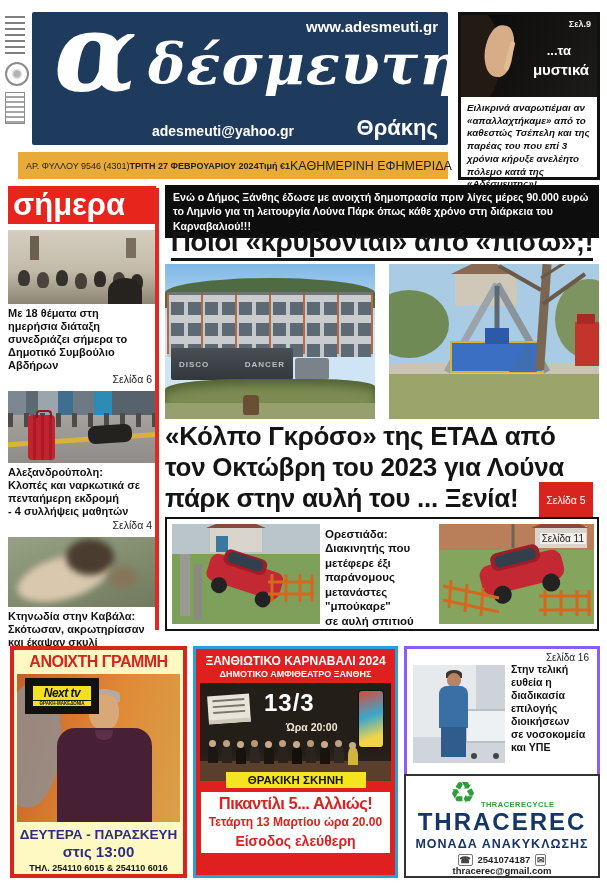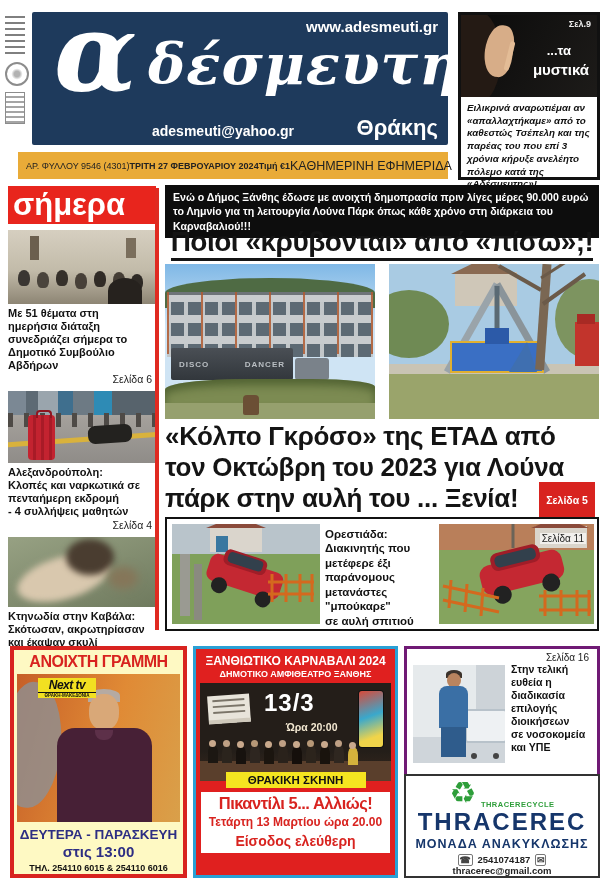--- a/index.html
+++ b/index.html
@@ -107,41 +107,41 @@
      border-radius:2px;display:flex;justify-content:space-between;align-items:center;padding:0 8px;box-sizing:border-box;}
   .xe-trailer span{color:#cfd4d8;font-size:8px;font-weight:bold;letter-spacing:1px;opacity:.85;}
   .xe-cab{position:absolute;left:130px;top:94px;width:34px;height:22px;background:#7a828a;border-radius:3px;}
   .xe-hedge{position:absolute;left:0;bottom:14px;width:100%;height:26px;background:#7c8b52;
      border-radius:40% 30% 0 0;box-shadow:inset 0 6px 8px rgba(40,60,20,.5);}
   .xe-grass{position:absolute;left:0;bottom:0;width:100%;height:16px;background:#96a06e;}
   .xe-stump{position:absolute;left:78px;bottom:4px;width:16px;height:20px;background:#6b4f35;border-radius:4px 4px 2px 2px;}
 
   
   .headline2{left:165px;top:421px;width:434px;font-size:26px;font-weight:bold;line-height:1.18;color:#141414;letter-spacing:-0.3px;}
-  .badge{display:inline-block;background:#d8231f;color:#fff;font-size:10.5px;font-weight:bold;
+  .badge{display:inline-block;background:#d8231f;color:#fff;font-size:10.5px;font-weight:normal;
          padding:12px 7px;vertical-align:middle;margin-left:14px;letter-spacing:0;}
   .orbox{left:165px;top:517px;width:434px;height:114px;border:2px solid #111;box-sizing:border-box;background:#fff;}
   .or-cap{position:absolute;left:158px;top:8px;width:112px;font-size:11.5px;font-weight:bold;line-height:1.26;color:#111;}
   .or-ph{position:absolute;top:5px;height:100px;overflow:hidden;}
   .or-ph-l{left:5px;width:148px;}
   .or-ph-r{left:272px;width:155px;}
   .or-page{position:absolute;top:9px;right:8px;font-size:10px;color:#222;background:rgba(255,255,255,.65);padding:0 2px;}
 
   
   .openline{left:10px;top:646px;width:177px;height:232px;border:4px solid #d8231f;box-sizing:border-box;background:#fef9c3;}
   .ol-title{color:#d8231f;font-weight:bold;font-size:16px;text-align:center;margin-top:3px;letter-spacing:-0.5px;}
   .ol-photo{position:relative;width:163px;height:148px;margin:3px auto 0;
      background:linear-gradient(105deg,#c65f28,#e08a35 55%,#d9a04a);overflow:hidden;}
   .ol-blob{position:absolute;left:-14px;top:8px;width:58px;height:126px;background:#8d9094;opacity:.8;
      border-radius:45% 55% 50% 50%;transform:rotate(6deg);}
   .ol-head{position:absolute;left:72px;top:20px;width:30px;height:36px;background:#d9a878;border-radius:45%;}
   .ol-hair{position:absolute;left:71px;top:15px;width:32px;height:13px;background:#b5aaa2;border-radius:50% 50% 0 0;}
   .ol-torso{position:absolute;left:40px;top:54px;width:95px;height:94px;background:#472036;border-radius:18px 18px 0 0;}
   .ol-collar{position:absolute;left:78px;top:56px;width:18px;height:10px;background:#5d3049;border-radius:0 0 8px 8px;}
-  .nexttv{position:absolute;left:21px;top:4px;width:58px;background:#111;padding:0;border-radius:11px;}
+  .nexttv{position:absolute;left:8px;top:4px;width:58px;background:#111;padding:8px;}
   .nexttv .nt-main{display:block;background:#f2e021;color:#111;font-weight:bold;font-size:12px;
       text-align:center;font-style:italic;letter-spacing:-0.5px;}
   .nexttv .nt-sub{display:block;background:#f2e021;color:#111;font-size:4.5px;text-align:center;
       border-top:1px solid #111;font-weight:bold;}
   .ol-days{color:#2d2e83;font-weight:bold;font-size:13.5px;text-align:center;margin-top:5px;}
   .ol-time{color:#2d2e83;font-weight:bold;font-size:15px;text-align:center;margin-top:1px;}
   .ol-phones{color:#111;font-weight:bold;font-size:9px;text-align:center;margin-top:3px;}
 
   .carnival{left:193px;top:646px;width:205px;height:232px;border:3px solid #2aa0d5;box-sizing:border-box;
             background:#e0201f;}
@@ -162,21 +162,21 @@
   .cv-time{position:absolute;left:86px;top:38px;color:#f4e9d2;font-weight:bold;font-size:10.5px;}
   .cv-poster{position:absolute;right:8px;top:8px;width:24px;height:56px;border-radius:3px;
      background:linear-gradient(160deg,#d84a3a,#3aa8cc 45%,#f0d44a 80%);box-shadow:0 0 0 1px #111;}
   .cv-band{width:140px;margin:-9px auto 0;position:relative;background:#f5e520;color:#111;
      font-weight:bold;font-size:11.5px;text-align:center;padding:2px 0;}
   .cv-panel{background:#fff;margin:4px 5px 0;padding:2px 2px 4px;text-align:center;}
   .cv-show{color:#d8231f;font-weight:bold;font-size:16.5px;letter-spacing:-0.5px;}
   .cv-showdate{color:#d8231f;font-weight:bold;font-size:12px;margin-top:2px;}
   .cv-entry{color:#d8231f;font-weight:bold;font-size:14px;margin-top:4px;}
 
-  .hospital{left:404px;top:646px;width:196px;height:140px;border:3px solid #701a75;box-sizing:border-box;background:#fff;}
+  .hospital{left:404px;top:646px;width:196px;height:140px;border:3px solid #8b5cf6;box-sizing:border-box;background:#fff;}
   .hs-page{position:absolute;top:3px;right:8px;font-size:10px;color:#222;}
   .hs-photo{position:absolute;left:6px;top:16px;width:92px;height:98px;overflow:hidden;
      background:linear-gradient(90deg,#e6eaec 0 68%,#cdd3d8 68% 100%);}
   .hs-floor{position:absolute;left:0;bottom:0;width:100%;height:26px;background:#cfd5da;}
   .hs-head{position:absolute;left:34px;top:8px;width:14px;height:15px;background:#b9845f;border-radius:50%;}
   .hs-hair{position:absolute;left:33px;top:5px;width:16px;height:8px;background:#3c332c;border-radius:50% 50% 0 0;}
   .hs-body{position:absolute;left:26px;top:21px;width:29px;height:42px;background:#3a6fa5;border-radius:8px 8px 0 0;}
   .hs-legs{position:absolute;left:28px;top:62px;width:25px;height:30px;background:#2f5c8c;}
   .hs-bed{position:absolute;left:52px;top:44px;width:38px;height:30px;background:#eef1f3;border:2px solid #b8c2ca;border-radius:3px;}
   .hs-w1,.hs-w2{position:absolute;top:88px;width:6px;height:6px;background:#444;border-radius:50%;}
@@ -233,21 +233,21 @@
   <div class="abs sidebar">
     <div class="sb-head">σήμερα</div>
 
     <div>
       <div class="sb-photo sc-meeting">
         <div class="mt-win1"></div>
         <div class="mt-win2"></div>
         <div class="mt-people"></div>
         <div class="mt-front"></div>
       </div>
-      <div class="sb-cap pre">Με 51 θέματα στη
+      <div class="sb-cap pre">Με 18 θέματα στη
 ημερήσια διάταξη
 συνεδριάζει σήμερα το
 Δημοτικό Συμβούλιο
 Αβδήρων</div>
       <div class="sb-page">Σελίδα 6</div>
     </div>
 
     <div>
       <div class="sb-photo sc-case">
         <div class="cs-top"></div>

